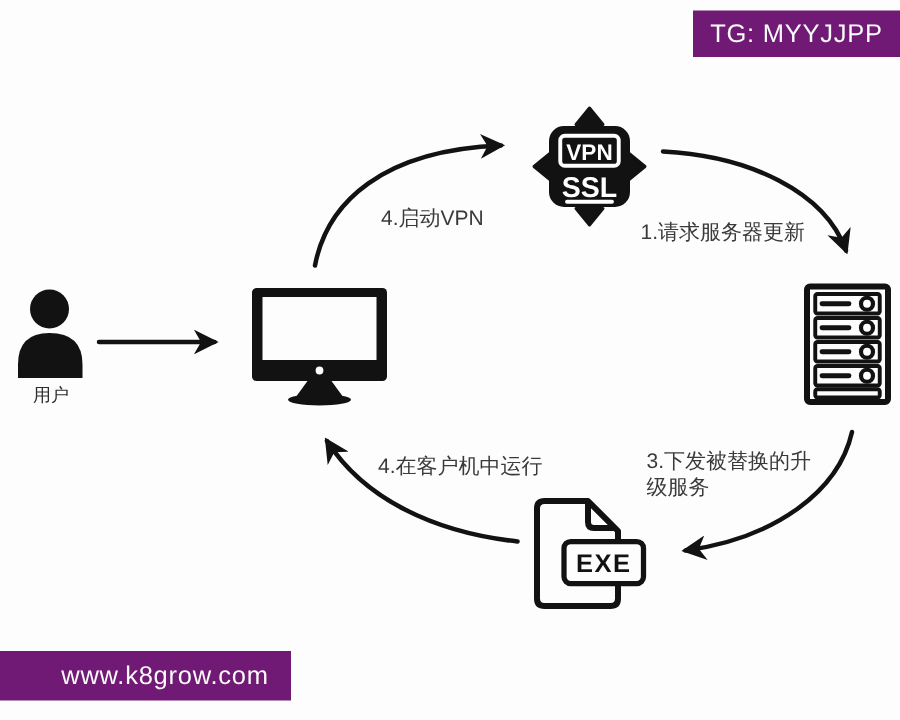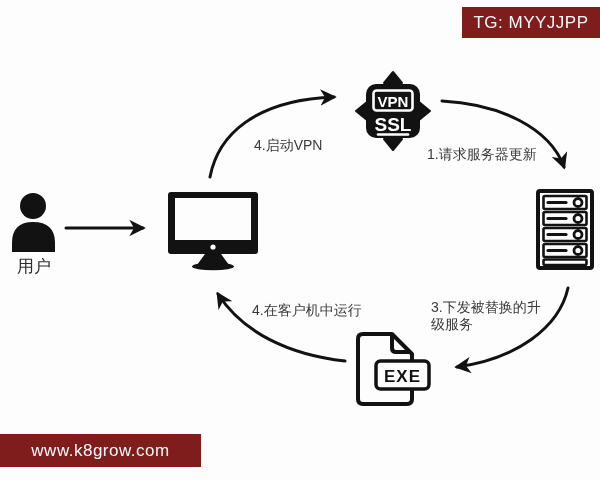--- a/index.html
+++ b/index.html
@@ -1,33 +1,33 @@
 <!DOCTYPE html>
 <html><head>
 <meta charset="utf-8">
 <style>
   html,body{margin:0;padding:0;background:#fff;}
   #stage{
     position:relative;width:600px;height:480px;background:#fdfdfd;
     font-family:"Liberation Sans",sans-serif;overflow:hidden;
   }
   .banner{
-    position:absolute;background:#7f1d1d;color:#fafafa;
+    position:absolute;background:#701a75;color:#fafafa;
     display:flex;align-items:center;justify-content:center;
     font-size:17px;letter-spacing:0.5px;
   }
   #banner-top{left:462px;top:7px;width:138px;height:31px;}
-  #banner-bottom{left:0;top:434px;width:201px;height:33px;font-size:17px;}
+  #banner-bottom{left:0;top:434px;width:168px;height:33px;font-size:17px;padding-left:26px;}
   .step-label{
     position:absolute;color:#3a3a3a;font-size:14px;white-space:nowrap;
   }
   #step3-label{white-space:normal;width:118px;text-align:left;line-height:1.2;}
   #user-label{
     position:absolute;left:8px;top:255px;width:52px;text-align:center;
-    color:#2c2c2c;font-size:17px;
+    color:#2c2c2c;font-size:12px;
   }
   svg{position:absolute;left:0;top:0;}
   svg text{font-family:"Liberation Sans",sans-serif;font-weight:bold;}
 </style>
 </head>
 <body>
 
 <div id="stage">
 
   <svg width="600" height="480" viewBox="0 0 600 480">

